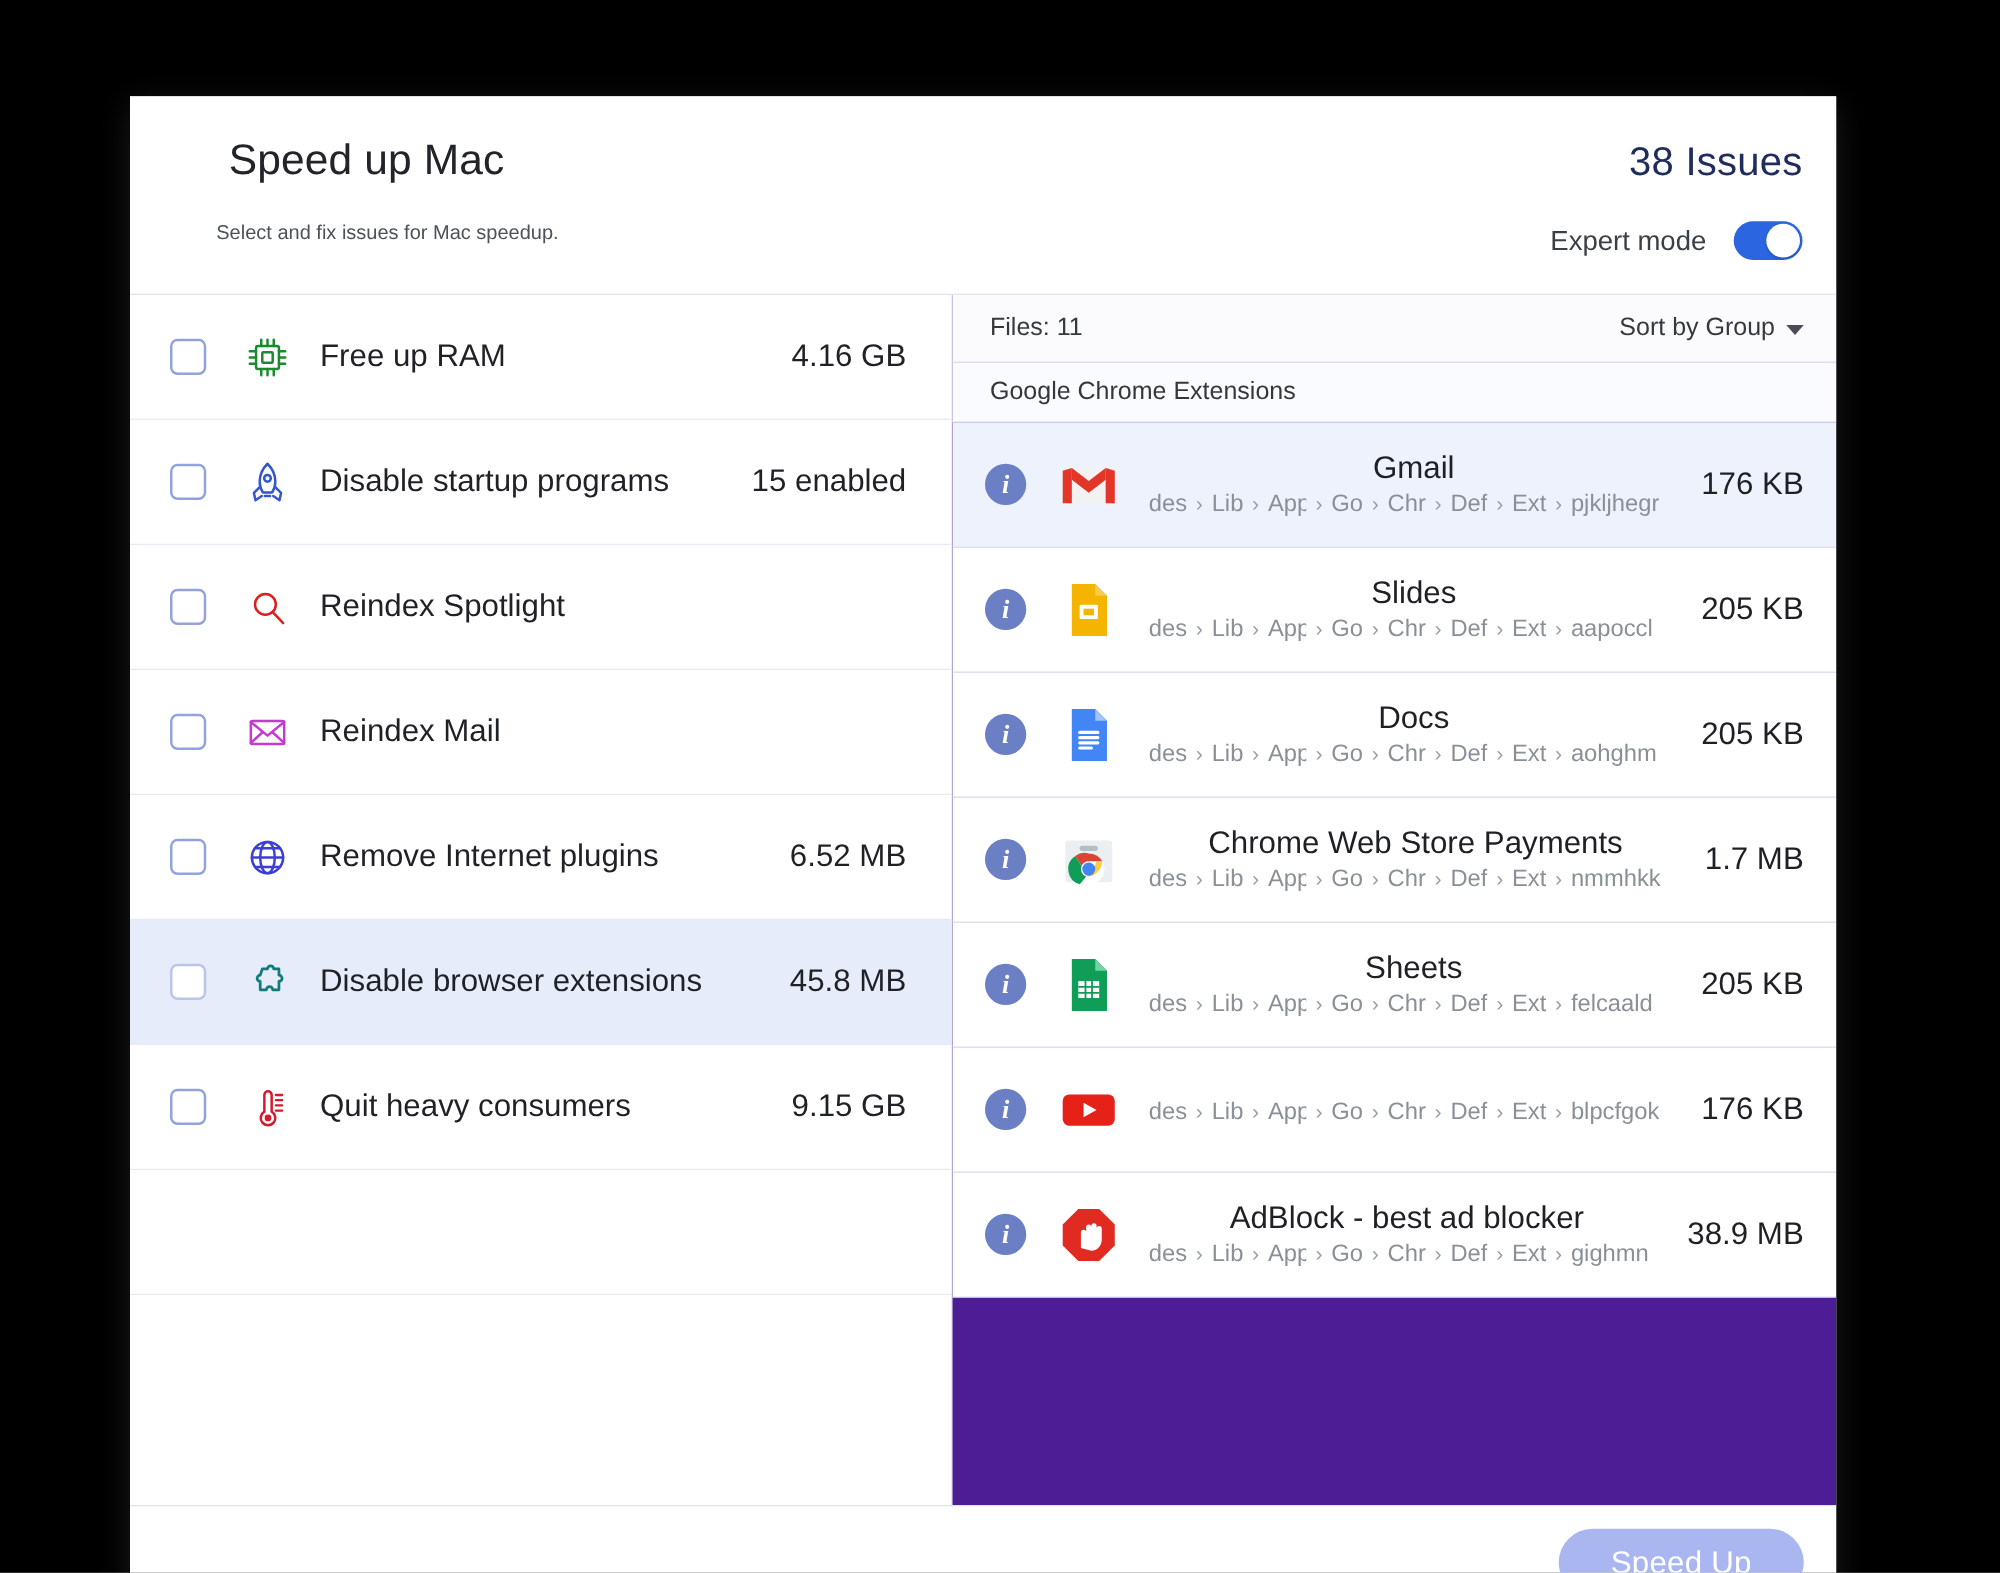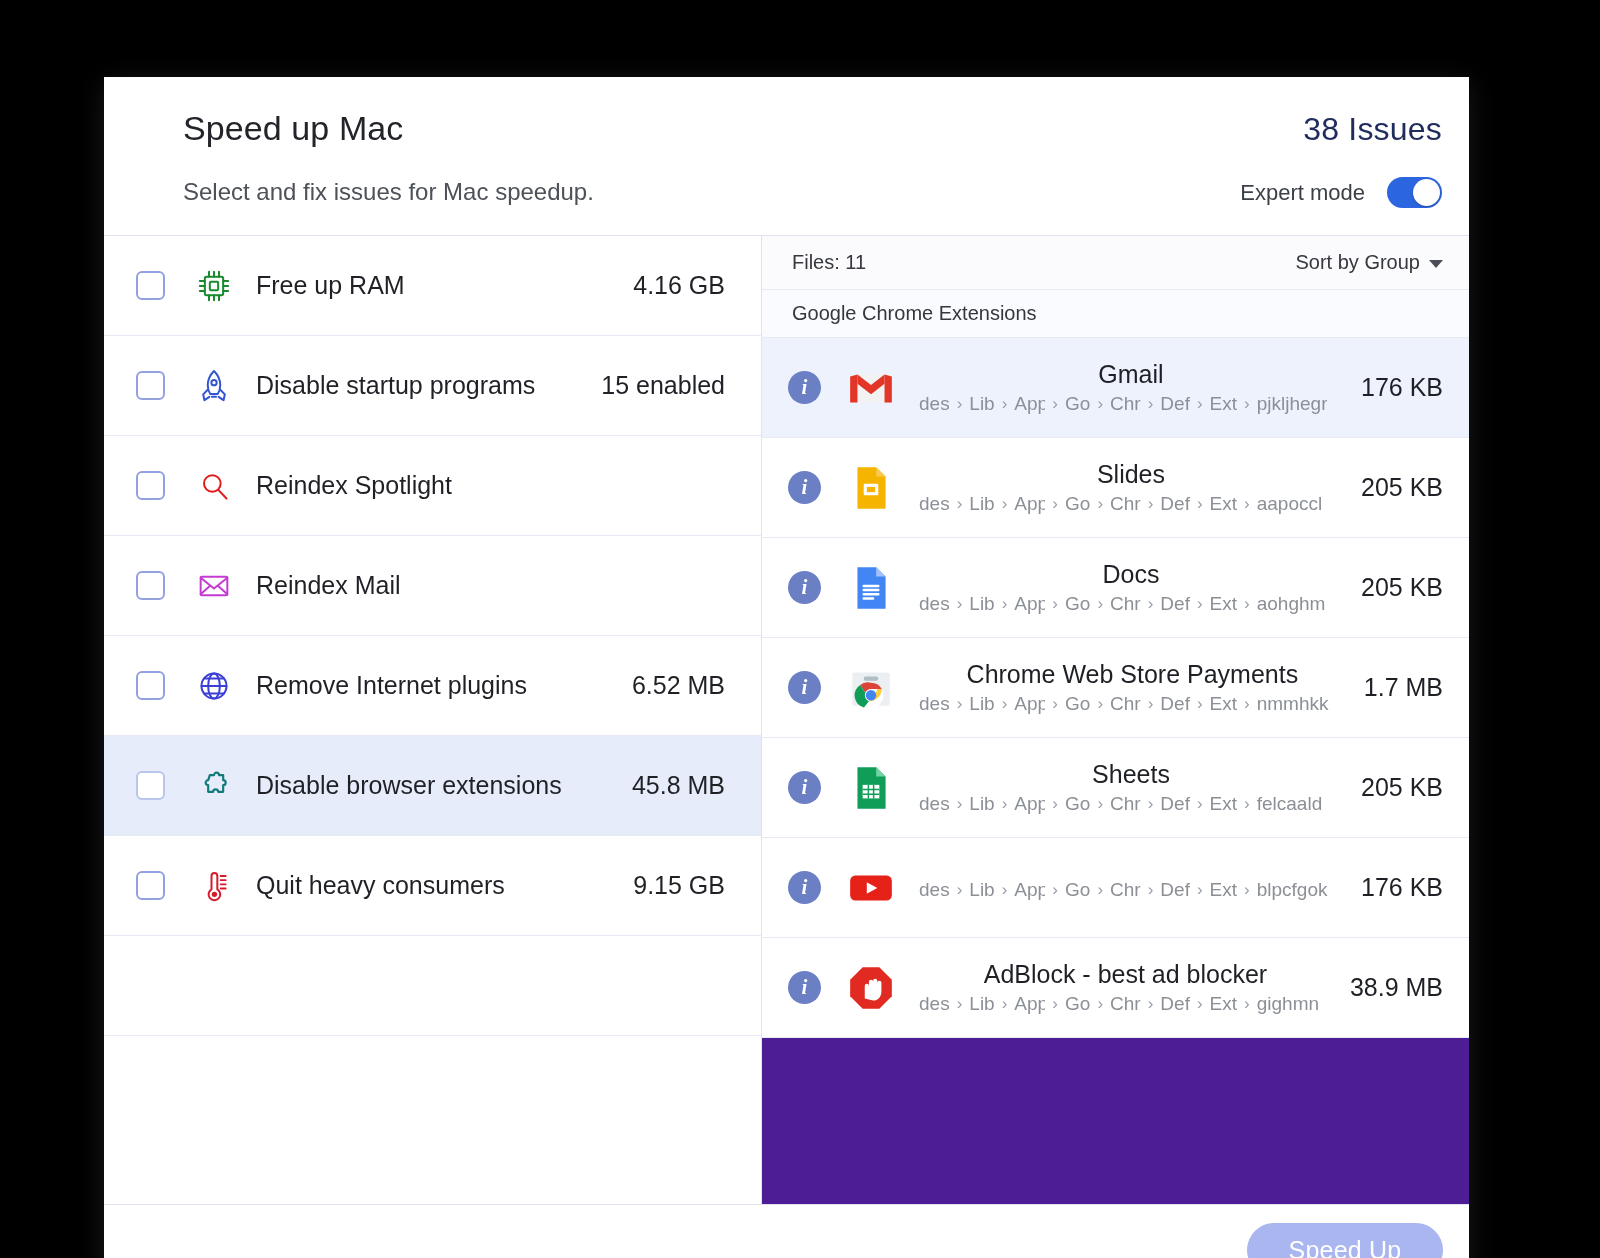--- a/index.html
+++ b/index.html
@@ -28,22 +28,22 @@
     height: 159px;
     flex: 0 0 159px;
     background: #fff;
     border-bottom: 1px solid #dfe3f0;
   }
   .title {
     position: absolute; left: 79px; top: 32px;
     font-size: 34px; color: #22242a; letter-spacing: .1px;
   }
   .subtitle {
-    position: absolute; left: 79px; top: 101px;
-    font-size: 24px; color: #4d5158;
+    position: absolute; left: 69px; top: 101px;
+    font-size: 16px; color: #4d5158;
   }
   .issues {
     position: absolute; right: 27px; top: 34px;
     font-size: 32px; color: #1f2c5c; letter-spacing: .2px;
   }
   .expert-wrap {
     position: absolute; right: 27px; top: 100px;
     display: flex; align-items: center; gap: 22px;
   }
   .expert-label { font-size: 22px; color: #3b3f46; }

